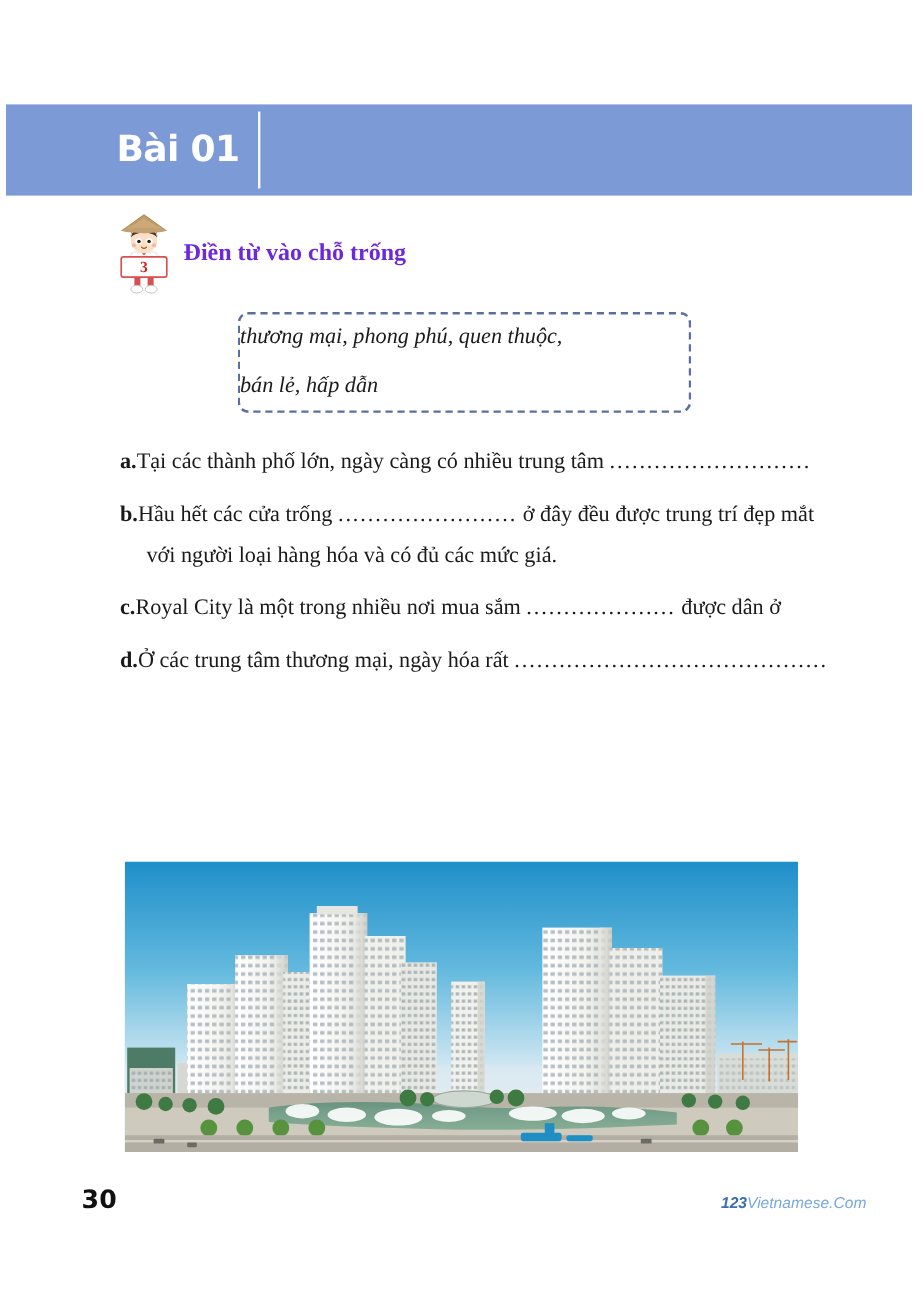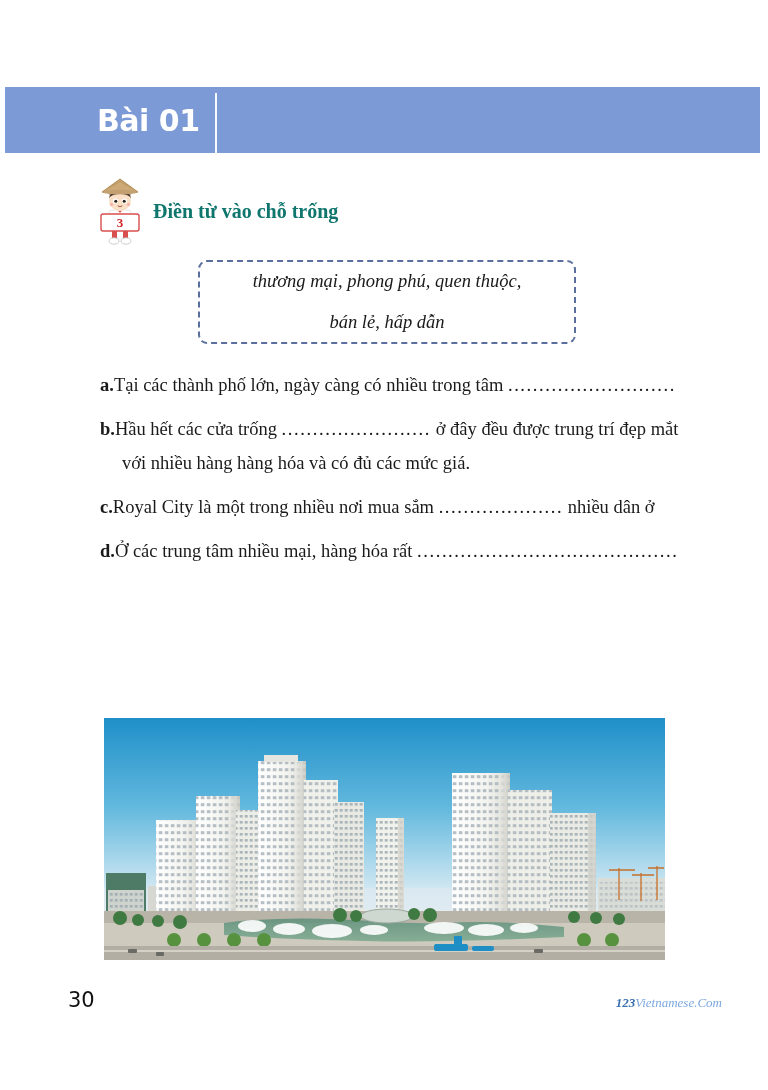--- a/index.html
+++ b/index.html
@@ -15,21 +15,21 @@
     font-family: "Liberation Serif", serif;
     color: #1a1a1a;
   }
 
   
   .banner {
     position: absolute;
     left: 5px;
     top: 87px;
     width: 755px;
-    height: 66px;
+    height: 76px;
     background: #7b9ad6;
   }
   .banner-title {
     position: absolute;
     left: 92px;
     top: 50%;
     transform: translateY(-50%);
     font-family: "DejaVu Sans", sans-serif;
     font-weight: bold;
     font-size: 30px;
@@ -60,38 +60,37 @@
     width: 50px;
     height: 68px;
     flex: 0 0 auto;
   }
   .mascot svg { display: block; }
   .task-heading {
     margin-left: 8px;
     font-family: "Liberation Serif", serif;
     font-weight: bold;
     font-size: 20px;
-    color: #0f766e;
+    color: #6d28d9;
     white-space: nowrap;
     padding-bottom: 2px;
   }
 
   
   .wordbank {
     position: absolute;
     left: 198px;
     top: 260px;
     width: 378px;
     height: 84px;
     border: 2px dashed #5a6f9e;
     border-radius: 9px;
     box-sizing: border-box;
     display: flex;
     flex-direction: column;
-    align-items: center;
     justify-content: center;
     gap: 20px;
   }
   .wordbank-line {
     font-family: "Liberation Serif", serif;
     font-style: italic;
     font-size: 18.5px;
     color: #1a1a1a;
     white-space: nowrap;
   }
@@ -132,29 +131,29 @@
     background: #9fd4ea;
   }
   .photo svg { display: block; }
 
   
   .page-number {
     position: absolute;
     left: 68px;
     top: 988px;
     font-family: "DejaVu Sans", sans-serif;
-    font-weight: normal;
+    font-weight: bold;
     font-size: 21px;
     color: #111111;
   }
   .watermark {
     position: absolute;
     right: 46px;
     top: 995px;
-    font-family: Liberation Serif, serif;
+    font-family: Liberation Sans, sans-serif;
     font-size: 13px;
     font-style: italic;
     white-space: nowrap;
   }
   .wm-num { color: #3a6fb0; font-weight: bold; }
   .wm-word { color: #7aa7dd; }
 </style>
 </head>
 <body>
 
@@ -210,42 +209,42 @@
 
 <div class="wordbank">
   <div class="wordbank-line">thương mại, phong phú, quen thuộc,</div>
   <div class="wordbank-line">bán lẻ, hấp dẫn</div>
 </div>
 
 <div class="exercises">
 
   <div class="exercise">
     <div class="ex-line">
-      <span class="ex-label">a.</span><span>Tại các thành phố lớn, ngày càng có nhiều trong tâm </span><span class="dots">...........................</span>
+      <span class="ex-label">a.</span><span>Tại các thành phố lớn, ngày càng có nhiều trung tâm </span><span class="dots">...........................</span>
     </div>
   </div>
 
   <div class="exercise">
     <div class="ex-line">
       <span class="ex-label">b.</span><span>Hầu hết các cửa trống </span><span class="dots">........................</span><span> ở đây đều được trung trí đẹp mắt</span>
     </div>
     <div class="ex-line indent">
-      <span>với nhiều hàng hàng hóa và có đủ các mức giá.</span>
+      <span>với người loại hàng hóa và có đủ các mức giá.</span>
     </div>
   </div>
 
   <div class="exercise">
     <div class="ex-line">
-      <span class="ex-label">c.</span><span>Royal City là một trong nhiều nơi mua sắm </span><span class="dots">....................</span><span> nhiều dân ở</span>
+      <span class="ex-label">c.</span><span>Royal City là một trong nhiều nơi mua sắm </span><span class="dots">....................</span><span> được dân ở</span>
     </div>
   </div>
 
   <div class="exercise">
     <div class="ex-line">
-      <span class="ex-label">d.</span><span>Ở các trung tâm nhiều mại, hàng hóa rất </span><span class="dots">..........................................</span>
+      <span class="ex-label">d.</span><span>Ở các trung tâm thương mại, ngày hóa rất </span><span class="dots">..........................................</span>
     </div>
   </div>
 
   <div class="exercise">
   </div>
 
 </div>
 
 <div class="photo">
   <svg width="561" height="242" viewBox="0 0 561 242" xmlns="http://www.w3.org/2000/svg">

